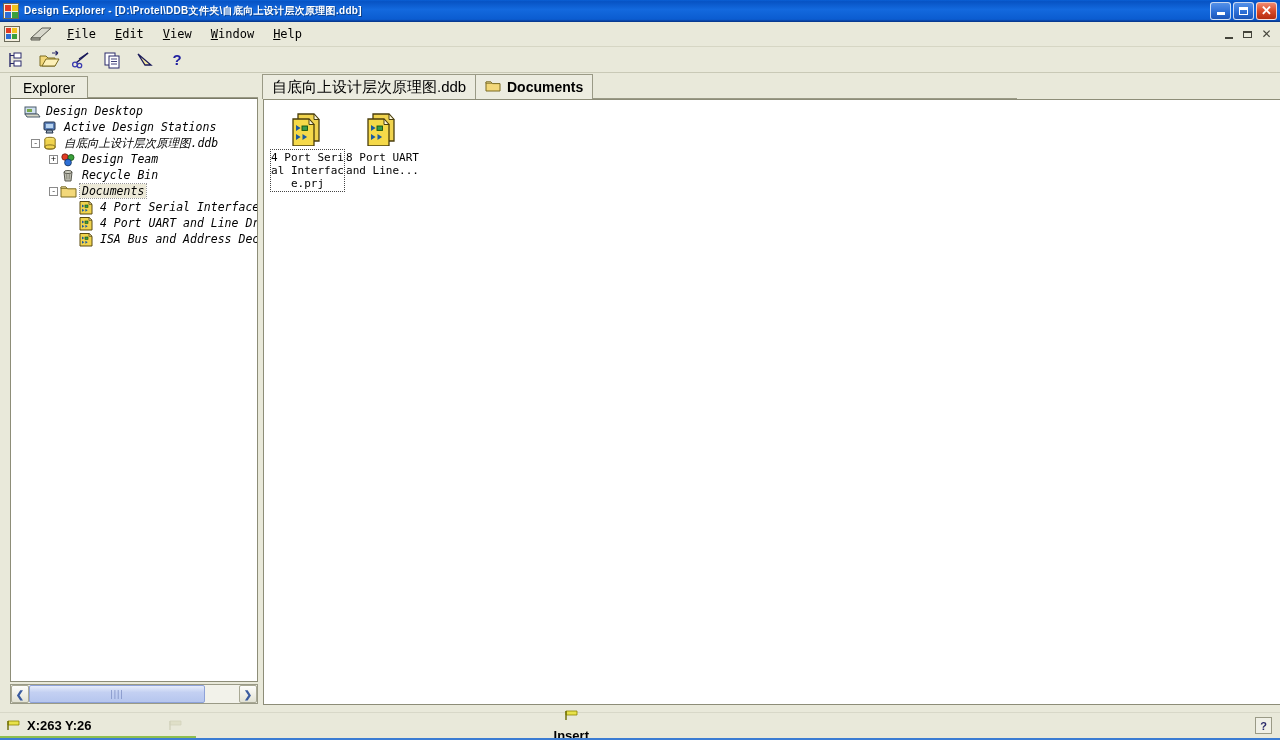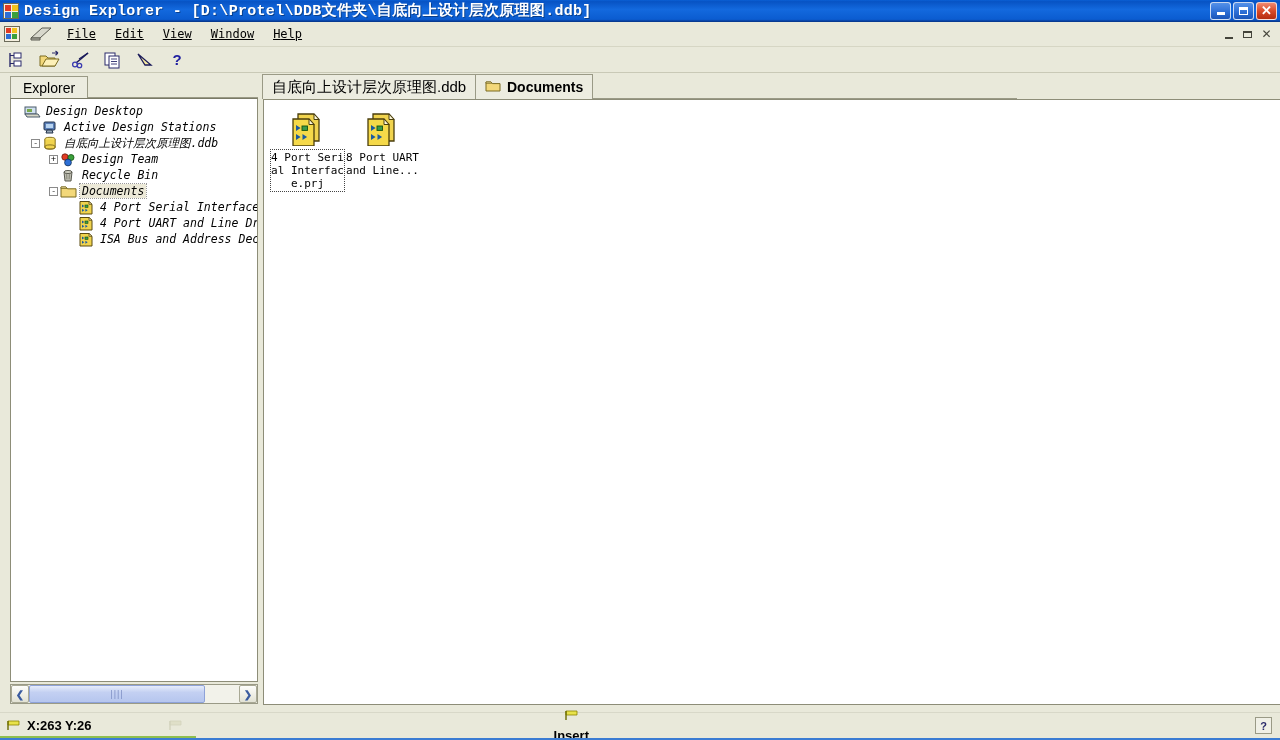--- a/index.html
+++ b/index.html
@@ -18,22 +18,22 @@
     display: flex; align-items: center;
     border-bottom: 1px solid #073a91;
   }
   .tb-appicon {
     width: 16px; height: 16px; margin-left: 3px; margin-right: 5px;
     position: relative; flex: none;
     background: #f5f0e0; border: 1px solid #6b6b5a;
   }
   .tb-appicon i { position: absolute; display: block; }
   .tb-title {
-    color: #ffffff; font-size: 15px; font-weight: bold;
-    font-family: Liberation Mono, monospace;
+    color: #ffffff; font-size: 10px; font-weight: bold;
+    font-family: Liberation Sans, sans-serif;
     letter-spacing: .3px; white-space: nowrap;
     text-shadow: 1px 1px 0 rgba(0,0,0,.35);
   }
   .tb-btns { margin-left: auto; display: flex; align-items: center; gap: 2px; padding-right: 3px; }
   .tbbtn {
     width: 21px; height: 18px; border-radius: 3px;
     border: 1px solid rgba(255,255,255,.75);
     display: flex; align-items: center; justify-content: center;
     font-size: 11px; color: #fff; font-family: "Liberation Sans", sans-serif;
     background: linear-gradient(to bottom, #5591e8, #2d6fd6 55%, #1b55b8);
@@ -44,21 +44,21 @@
   .glyph-close { font-size: 13px; font-weight: bold; line-height: 1; }
 
   
   .menubar {
     position: absolute; left: 0; top: 22px; width: 1280px; height: 25px;
     background: #e9e9da; display: flex; align-items: center;
     border-bottom: 1px solid #d6d6c4;
   }
   .mdi-icon { width: 16px; height: 16px; margin-left: 4px; position: relative; flex:none; }
   .menu-sepimg { width: 26px; height: 18px; margin-left: 8px; position: relative; flex:none; }
-  .menu-items { display: flex; align-items: center; margin-left: 10px; gap: 13px; text-decoration: underline; }
+  .menu-items { display: flex; align-items: center; margin-left: 10px; gap: 13px; }
   .menu-item {
     font-family: "DejaVu Sans Mono", monospace;
     font-size: 12px; color: #000; padding: 2px 3px; white-space: nowrap;
   }
   .menu-item u { text-decoration: underline; }
   .mdi-btns { margin-left: auto; display: flex; align-items: center; gap: 4px; padding-right: 6px; }
   .mdibtn { width: 15px; height: 14px; position: relative; color: #44443a; font-size: 11px;
             display:flex; align-items:center; justify-content:center; font-family:"Liberation Sans",sans-serif; }
 
   

